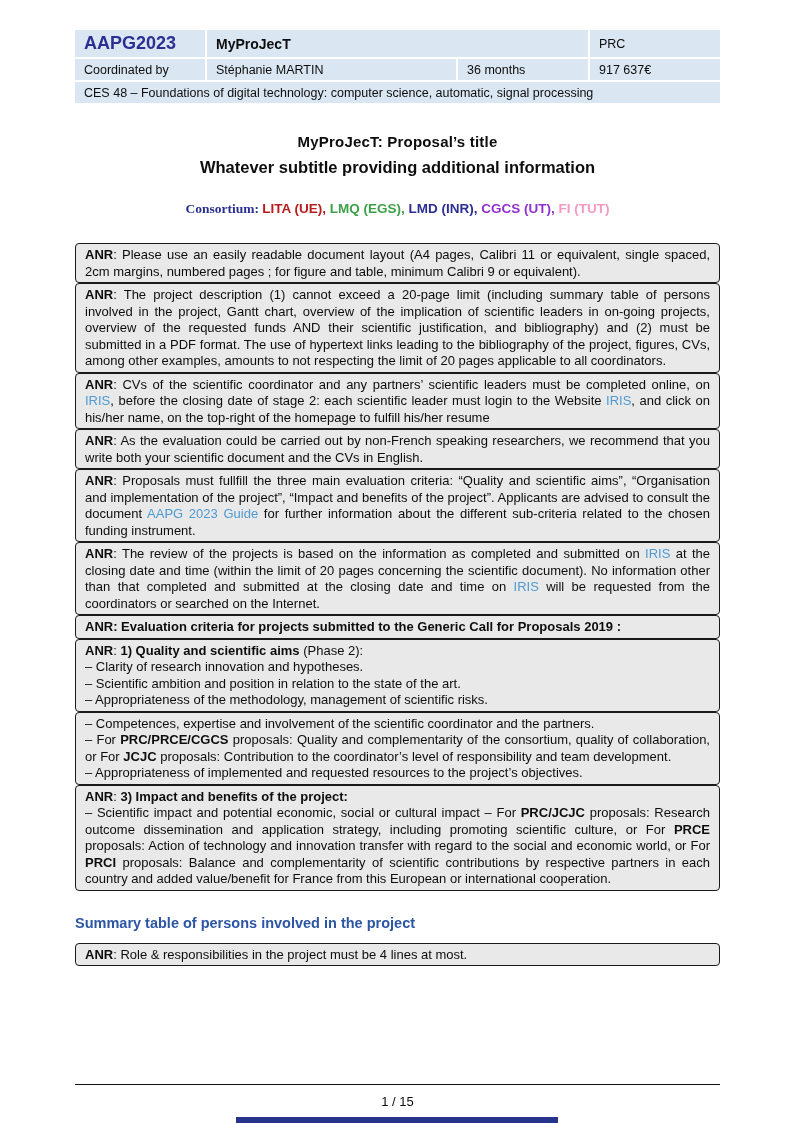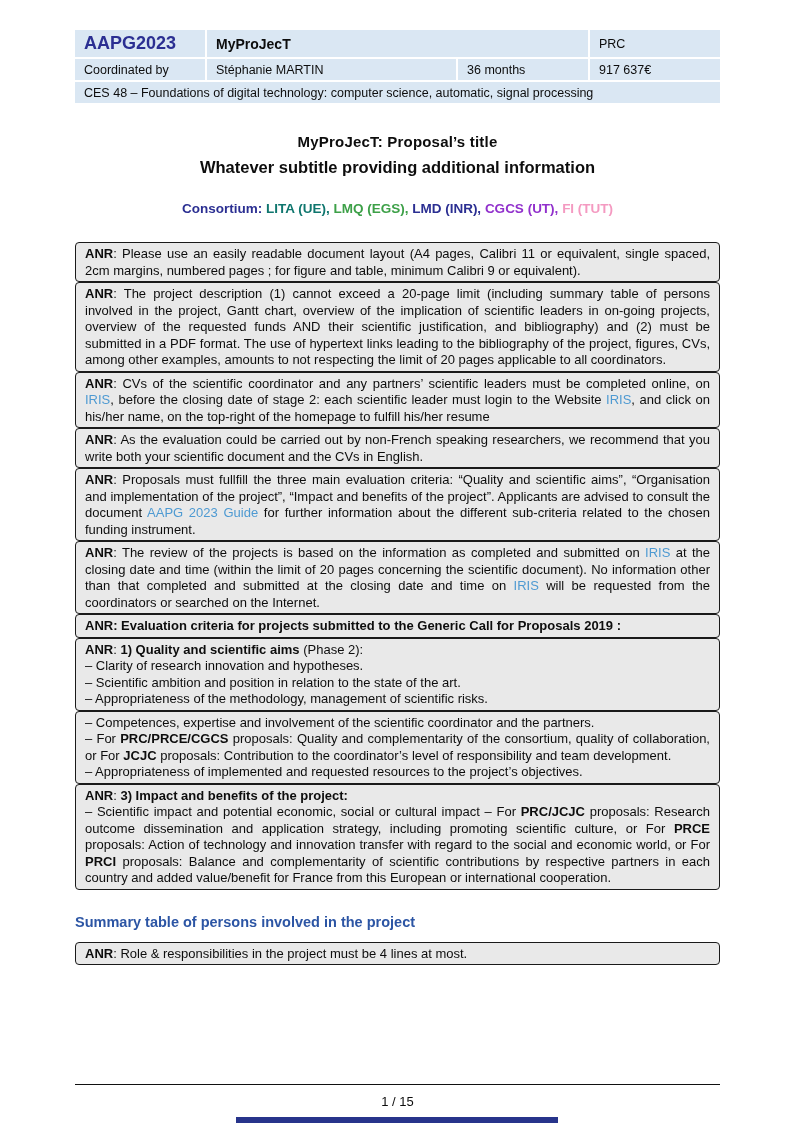--- a/index.html
+++ b/index.html
@@ -51,21 +51,21 @@
       <div class="hcell">Stéphanie MARTIN</div>
       <div class="hcell">36 months</div>
       <div class="hcell">917 637€</div>
       <div class="hcell cell-ces">CES 48 – Foundations of digital technology: computer science, automatic, signal processing</div>
     </div>
 
     <div class="title">MyProJecT: Proposal’s title</div>
     <div class="subtitle">Whatever subtitle providing additional information</div>
 
     <div class="consortium">
-        <div class="rline"><span class="s-b" style="color: rgb(43, 47, 146);">Consortium: </span><span style="color: #0f766e;">LITA (UE), </span><span style="color: rgb(61, 160, 72);">LMQ (EGS), </span><span style="color: rgb(43, 47, 146);">LMD (INR), </span><span style="color: rgb(145, 48, 204);">CGCS (UT), </span><span style="color: rgb(244, 154, 193);">FI (TUT)</span></div>
+        <div class="rline"><span class="s-b" style="color: rgb(43, 47, 146); font-family: Liberation Serif, serif;">Consortium: </span><span style="color: #b91c1c;">LITA (UE), </span><span style="color: rgb(61, 160, 72);">LMQ (EGS), </span><span style="color: rgb(43, 47, 146);">LMD (INR), </span><span style="color: rgb(145, 48, 204);">CGCS (UT), </span><span style="color: rgb(244, 154, 193);">FI (TUT)</span></div>
       </div>
 
     <div class="boxes">
       <div class="abox">
           <div class="rline"><span class="s-b">ANR</span><span>: Please use an easily readable document layout (A4 pages, Calibri 11 or equivalent, single spaced, 2cm margins, numbered pages ; for figure and table, minimum Calibri 9 or equivalent).</span></div>
         </div>
       <div class="abox">
           <div class="rline"><span class="s-b">ANR</span><span>: The project description (1) cannot exceed a 20-page limit (including summary table of persons involved in the project, Gantt chart, overview of the implication of scientific leaders in on-going projects, overview of the requested funds AND their scientific justification, and bibliography) and (2) must be submitted in a PDF format. The use of hypertext links leading to the bibliography of the project, figures, CVs, among other examples, amounts to not respecting the limit of 20 pages applicable to all coordinators.</span></div>
         </div>
       <div class="abox">

